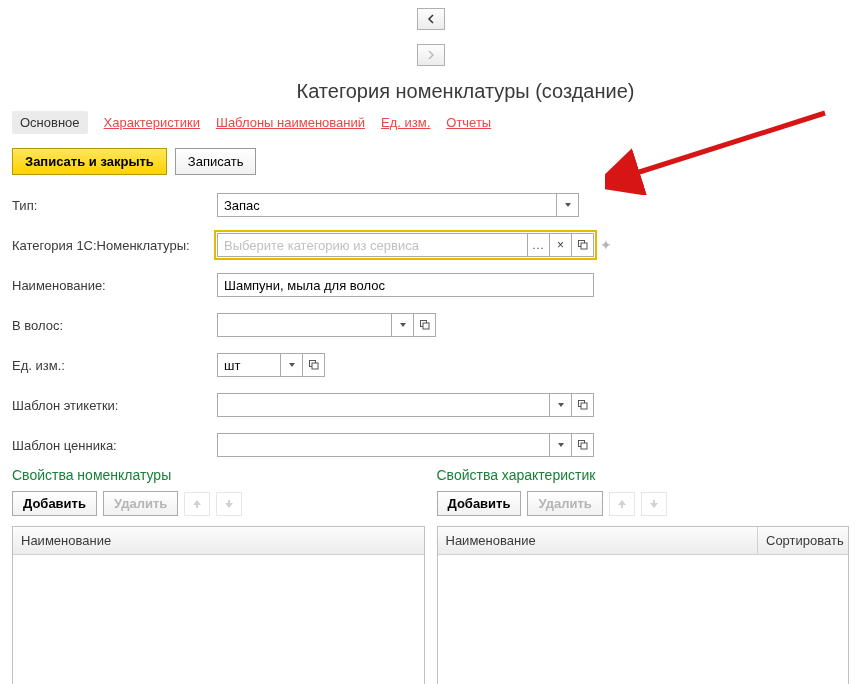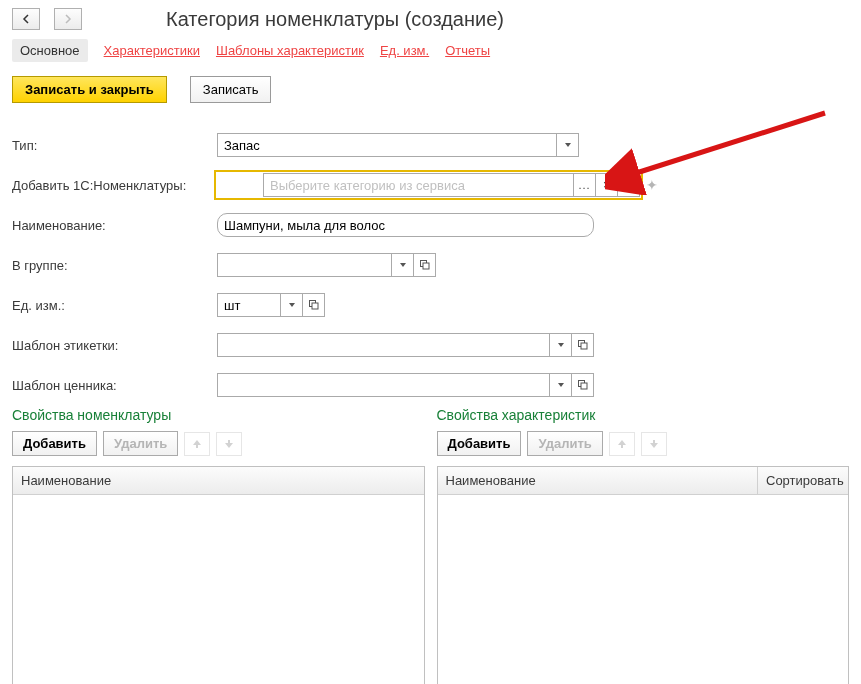--- a/index.html
+++ b/index.html
@@ -5,57 +5,56 @@
   * { box-sizing: border-box; }
   body {
     font-family: Arial, sans-serif;
     font-size: 13px;
     color: #3a3a3a;
     margin: 0;
     padding: 8px 12px;
     background: #fff;
     position: relative;
   }
-  .topbar { display: flex; align-items: flex-start; gap: 14px; margin-bottom: 8px; }
+  .topbar { display: flex; align-items: center; gap: 14px; margin-bottom: 8px; flex-direction: column; }
   .nav-btn {
     width: 28px; height: 22px;
     border: 1px solid #b0b0b0;
     background: linear-gradient(#fdfdfd,#ececec);
     display: flex; align-items: center; justify-content: center;
     cursor: pointer;
   }
   .nav-btn svg { width: 10px; height: 10px; }
   .nav-btn.disabled svg path { stroke: #bcbcbc; }
   .page-title { font-size: 20px; margin-left: 70px; font-weight: 400; }
   .tabs { display: flex; align-items: center; gap: 16px; margin-bottom: 14px; }
   .tab-active {
     background: #ebebeb; padding: 4px 8px; border-radius: 2px;
     color: #333;
   }
   .tab-link { color: #ef4444; text-decoration: underline; cursor: pointer; }
-  .actions { display: flex; gap: 23px; margin-bottom: 30px; }
+  .actions { display: flex; gap: 8px; margin-bottom: 18px; }
   .btn {
     border: 1px solid #9a9a9a;
     background: linear-gradient(#fff,#f1f1f1);
     padding: 5px 12px;
     cursor: pointer;
     font-size: 13px;
   }
   .btn-primary {
     background: linear-gradient(#ffe65c,#ffd200);
     border: 1px solid #b59a00;
     font-weight: bold;
   }
   .form-row { display: flex; align-items: center; margin-bottom: 10px; margin-top: 16px; }
   .form-label { width: 205px; }
   .input-group { display: flex; align-items: stretch; }
   .input-group.highlight {
     outline: 2px solid #e6b800;
     outline-offset: 1px;
-    padding-left: 46px;
   }
   .txt {
     border: 1px solid #aaa;
     height: 24px;
     padding: 0 6px;
     font-size: 13px;
   }
   .txt::placeholder { color: #c0c0c0; }
   .sel-btn {
     border: 1px solid #aaa;
@@ -119,42 +118,42 @@
     <svg viewBox="0 0 10 10">
         <path d="M3 1 L7 5 L3 9" stroke="#bcbcbc" stroke-width="1.5" fill="none"></path>
       </svg>
   </div>
   <div class="page-title">Категория номенклатуры (создание)</div>
 </div>
 
 <div class="tabs">
   <span class="tab-active">Основное</span>
   <span class="tab-link">Характеристики</span>
-  <span class="tab-link">Шаблоны характеристик</span>
+  <span class="tab-link">Шаблоны наименований</span>
   <span class="tab-link">Ед. изм.</span>
   <span class="tab-link">Отчеты</span>
 </div>
 
 <div class="actions">
   <button class="btn btn-primary">Записать и закрыть</button>
   <button class="btn">Записать</button>
 </div>
 
 <div class="form-row">
   <div class="form-label">Тип:</div>
   <div class="input-group">
     <input class="txt" style="width: 340px;" value="Запас">
     <div class="sel-btn">
         <div class="caret"></div>
       </div>
   </div>
 </div>
 
 <div class="form-row">
-  <div class="form-label">Добавить 1С:Номенклатуры:</div>
+  <div class="form-label">Категория 1С:Номенклатуры:</div>
   <div class="input-group highlight">
     <input class="txt" style="width: 311px;" placeholder="Выберите категорию из сервиса">
     <div class="sel-btn">
         <span class="ellips">...</span>
       </div>
     <div class="sel-btn">
         <span class="xmark">×</span>
       </div>
     <div class="sel-btn open-ext">
       <svg viewBox="0 0 10 10">
@@ -162,26 +161,26 @@
           <rect x="3" y="3" width="6" height="6" fill="#fff" stroke="#555"></rect>
         </svg>
     </div>
   </div>
   <span class="wish">✦</span>
 </div>
 
 <div class="form-row">
   <div class="form-label">Наименование:</div>
   <div class="input-group">
-    <input class="txt" style="width: 377px; border-radius: 10px;" value="Шампуни, мыла для волос">
-  </div>
-</div>
-
-<div class="form-row">
-  <div class="form-label">В группе:</div>
+    <input class="txt" style="width: 377px;" value="Шампуни, мыла для волос">
+  </div>
+</div>
+
+<div class="form-row">
+  <div class="form-label">В волос:</div>
   <div class="input-group">
     <input class="txt" style="width: 175px;" value="">
     <div class="sel-btn">
         <div class="caret"></div>
       </div>
     <div class="sel-btn open-ext">
       <svg viewBox="0 0 10 10">
           <rect x="0.5" y="0.5" width="6" height="6" fill="none" stroke="#555"></rect>
           <rect x="3" y="3" width="6" height="6" fill="#fff" stroke="#555"></rect>
         </svg>

